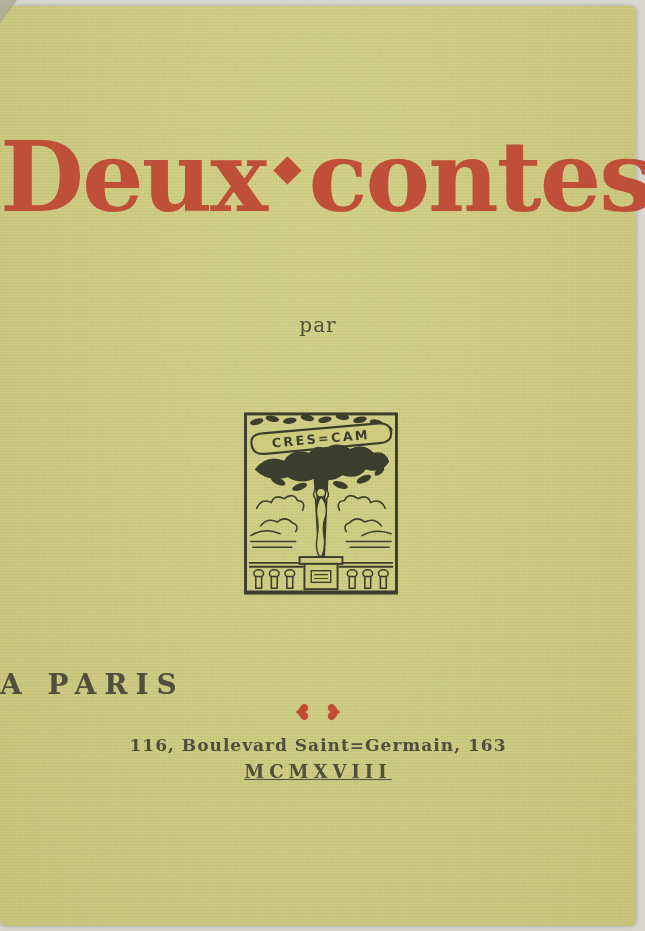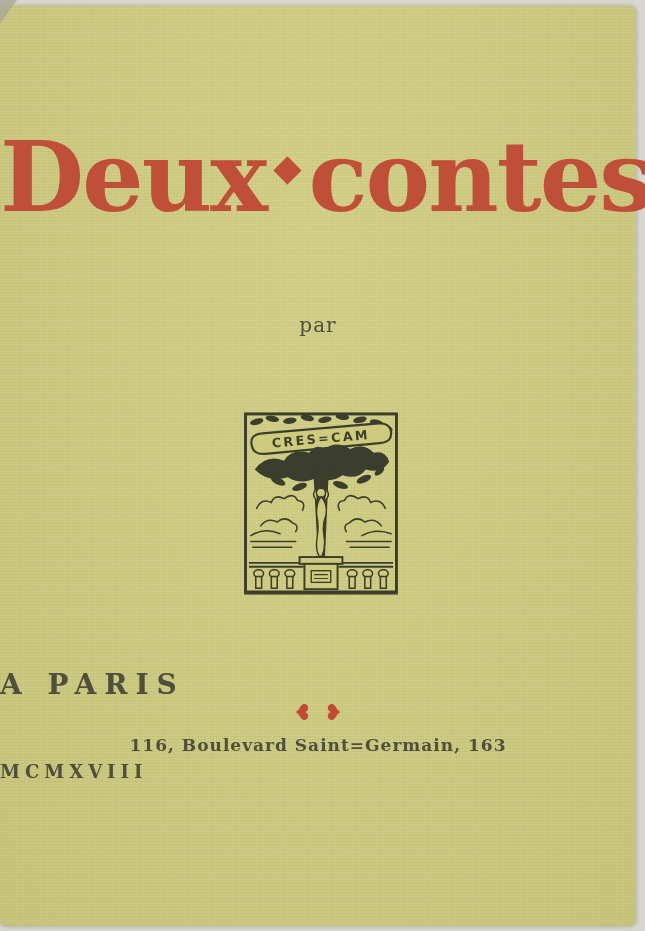--- a/index.html
+++ b/index.html
@@ -101,25 +101,26 @@
   .address-line{
     position:absolute;top:729px;left:0;width:100%;
     text-align:center;
     color:var(--ink);
     font-size:17px;
     font-weight:bold;
     letter-spacing:1px;
   }
   .year-line{
     position:absolute;top:755px;left:0;width:100%;
-    text-align:left;
+    text-align:center;
     color:var(--ink);
     font-size:18px;
     font-weight:bold;
     letter-spacing:5px;
+    text-decoration:underline;
   }
 </style>
 </head>
 <body>
 
 <div class="cover">
 
   <h1 class="title"><span>Deux</span><span class="sep">◆</span><span>contes</span></h1>
 
   <div class="byline">par</div>

